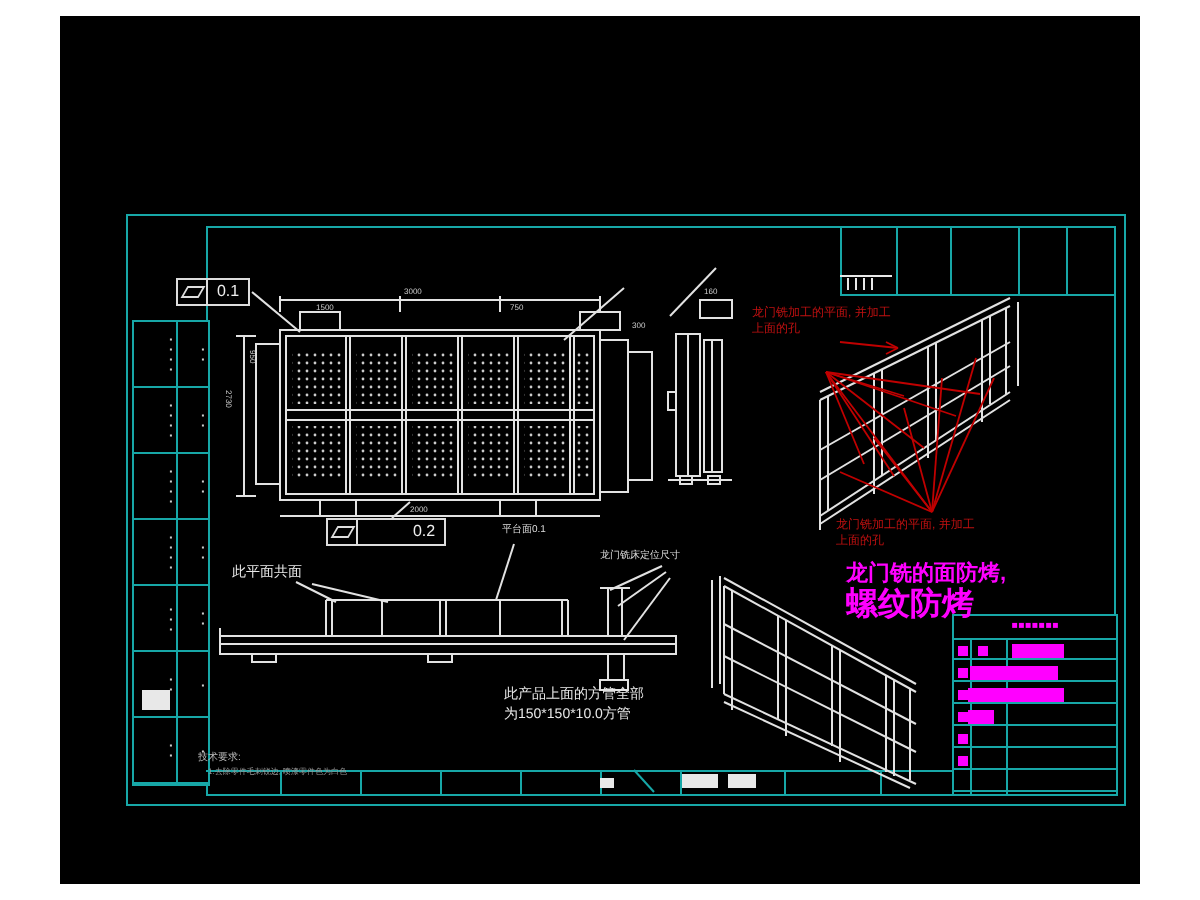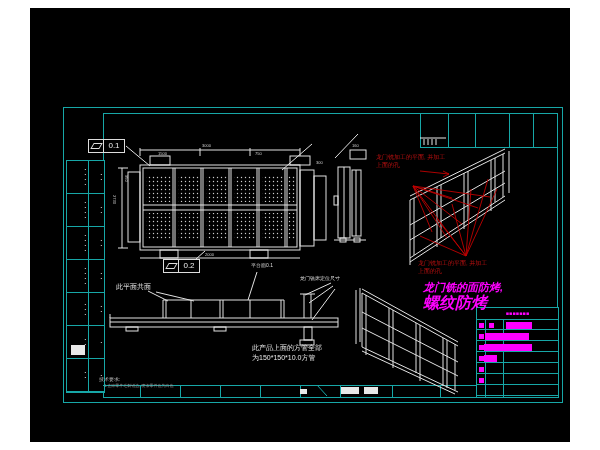--- a/index.html
+++ b/index.html
@@ -3,21 +3,21 @@
 <meta charset="utf-8">
 <style>
   html,body{margin:0;padding:0;background:#ffffff;}
   .stage{position:relative;width:600px;height:450px;background:#ffffff;
          font-family:"Liberation Sans",sans-serif;overflow:hidden;}
   .canvas{position:absolute;left:30px;top:8px;width:540px;height:434px;background:#000;}
   .abs{position:absolute;}
   .cyan{border:1px solid #17a7a7;}
   .t{position:absolute;color:#e8e8e8;white-space:nowrap;line-height:1.1;}
   .red{color:#c01010;}
-  .mag{color:#ff00ff;font-weight:bold;font-style:italic;}
+  .mag{color:#ff00ff;font-weight:bold;}
   .dim{position:absolute;color:#cfcfcf;font-size:4px;white-space:nowrap;}
   .vdim{writing-mode:vertical-rl;}
   svg{position:absolute;left:0;top:0;}
   
   .fcf{position:absolute;display:flex;height:12px;border:1px solid #dddddd;
        color:#eeeeee;font-size:8px;background:#000;}
   .fcf .sym{width:14px;border-right:1px solid #dddddd;display:flex;align-items:center;justify-content:center;}
   .pgram{display:inline-block;width:7px;height:4px;border:1px solid #dddddd;transform:skewX(-30deg);}
   .fcf .val{width:20px;text-align:center;line-height:11px;}
   
@@ -297,21 +297,21 @@
       <line x1="317" y1="385" x2="327" y2="396" stroke="#17a7a7"></line>
     </g>
   </svg>
 
   <div class="fcf" style="left:88px;top:139px;">
     <span class="sym">
         <span class="pgram"></span>
       </span>
     <span class="val">0.1</span>
   </div>
-  <div class="fcf" style="left:163px;top:259px;">
+  <div class="fcf" style="left:163px;top:259px;gap:23px;">
     <span class="sym">
         <span class="pgram"></span>
       </span>
     <span class="val">0.2</span>
   </div>
 
   <div class="t" style="left:116px;top:283px;font-size:7px;">此平面共面</div>
   <div class="t" style="left:251px;top:263px;font-size:5px;color:#dddddd;">平台面0.1</div>
   <div class="t" style="left:300px;top:276px;font-size:5px;color:#dddddd;">龙门铣床定位尺寸</div>
   <div class="t" style="left:252px;top:344px;font-size:7px;">此产品上面的方管全部</div>

